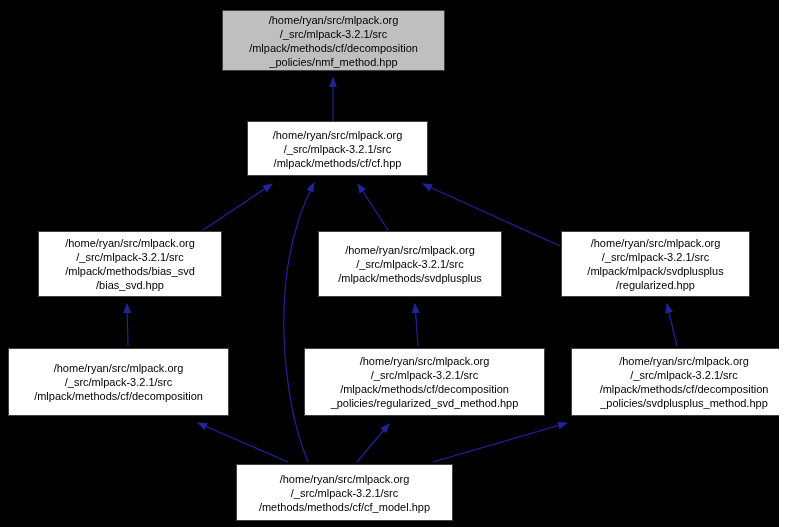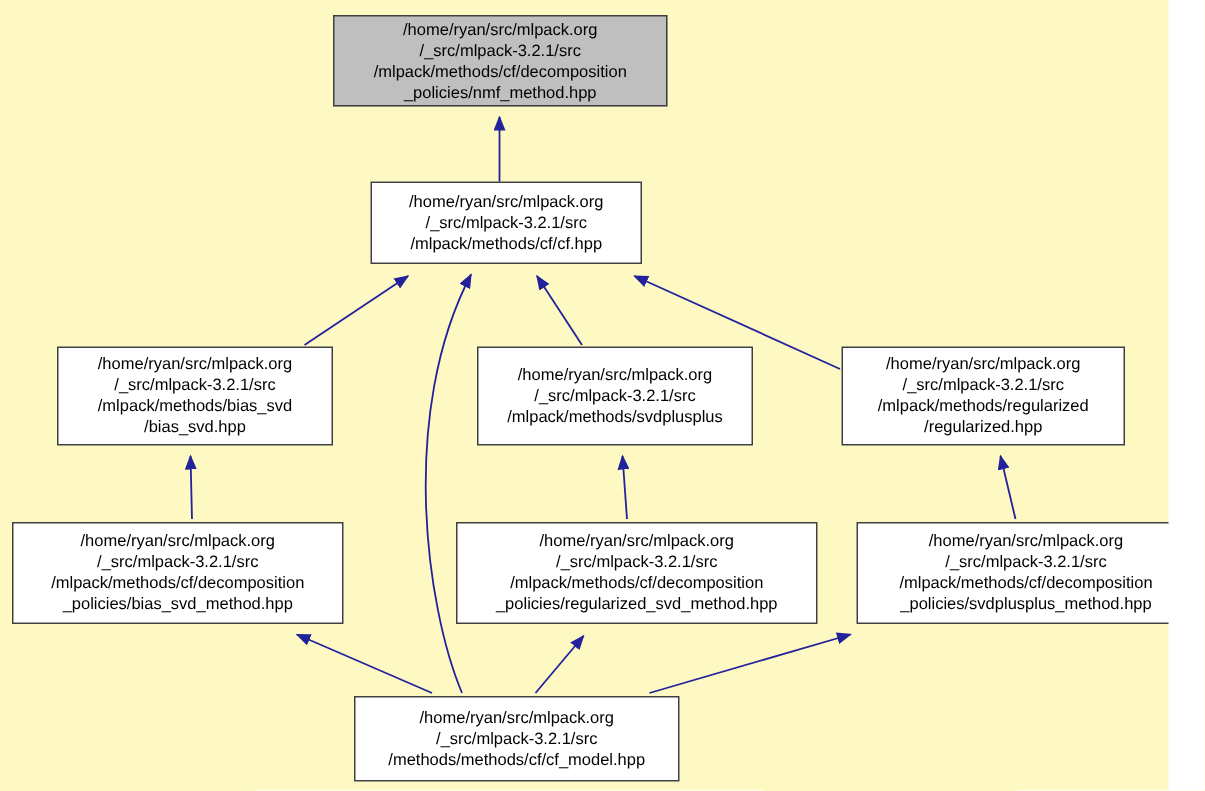--- a/index.html
+++ b/index.html
@@ -1,19 +1,19 @@
 <!DOCTYPE html>
 <html style="--c-edge: #22229c; --c-border: #404040; --c-fill: #ffffff; --c-highlight: #bfbfbf; --c-text: #000000;"><head>
 <meta charset="utf-8">
 <style>
   html,body{margin:0;padding:0;background:#ffffff;}
   #canvas{
     position:relative;
     width:779px;height:527px;
-    background:#fef9c3;
+    background:#000000;
     font-family:"Liberation Sans","DejaVu Sans",sans-serif;
     overflow:hidden;
   }
   #edges{position:absolute;left:0;top:0;width:803px;height:527px;}
   .edge{
     stroke:var(--c-edge,#22229c);
     stroke-width:1.2;
     fill:none;
   }
   .arrowhead{fill:var(--c-edge,#22229c);}
@@ -82,29 +82,28 @@
 
   <div class="node" style="left:318px;top:231px;width:184px;height:66px;">
     <div class="ln">/home/ryan/src/mlpack.org</div>
     <div class="ln">/_src/mlpack-3.2.1/src</div>
     <div class="ln">/mlpack/methods/svdplusplus</div>
   </div>
 
   <div class="node" style="left:561px;top:231px;width:189px;height:66px;">
     <div class="ln">/home/ryan/src/mlpack.org</div>
     <div class="ln">/_src/mlpack-3.2.1/src</div>
-    <div class="ln">/mlpack/methods/regularized</div>
+    <div class="ln">/mlpack/mlpack/svdplusplus</div>
     <div class="ln">/regularized.hpp</div>
   </div>
 
   <div class="node" style="left:8px;top:348px;width:221px;height:68px;">
     <div class="ln">/home/ryan/src/mlpack.org</div>
     <div class="ln">/_src/mlpack-3.2.1/src</div>
     <div class="ln">/mlpack/methods/cf/decomposition</div>
-    <div class="ln">_policies/bias_svd_method.hpp</div>
   </div>
 
   <div class="node" style="left:304px;top:348px;width:241px;height:68px;">
     <div class="ln">/home/ryan/src/mlpack.org</div>
     <div class="ln">/_src/mlpack-3.2.1/src</div>
     <div class="ln">/mlpack/methods/cf/decomposition</div>
     <div class="ln">_policies/regularized_svd_method.hpp</div>
   </div>
 
   <div class="node" style="left:571px;top:348px;width:226px;height:68px;">

